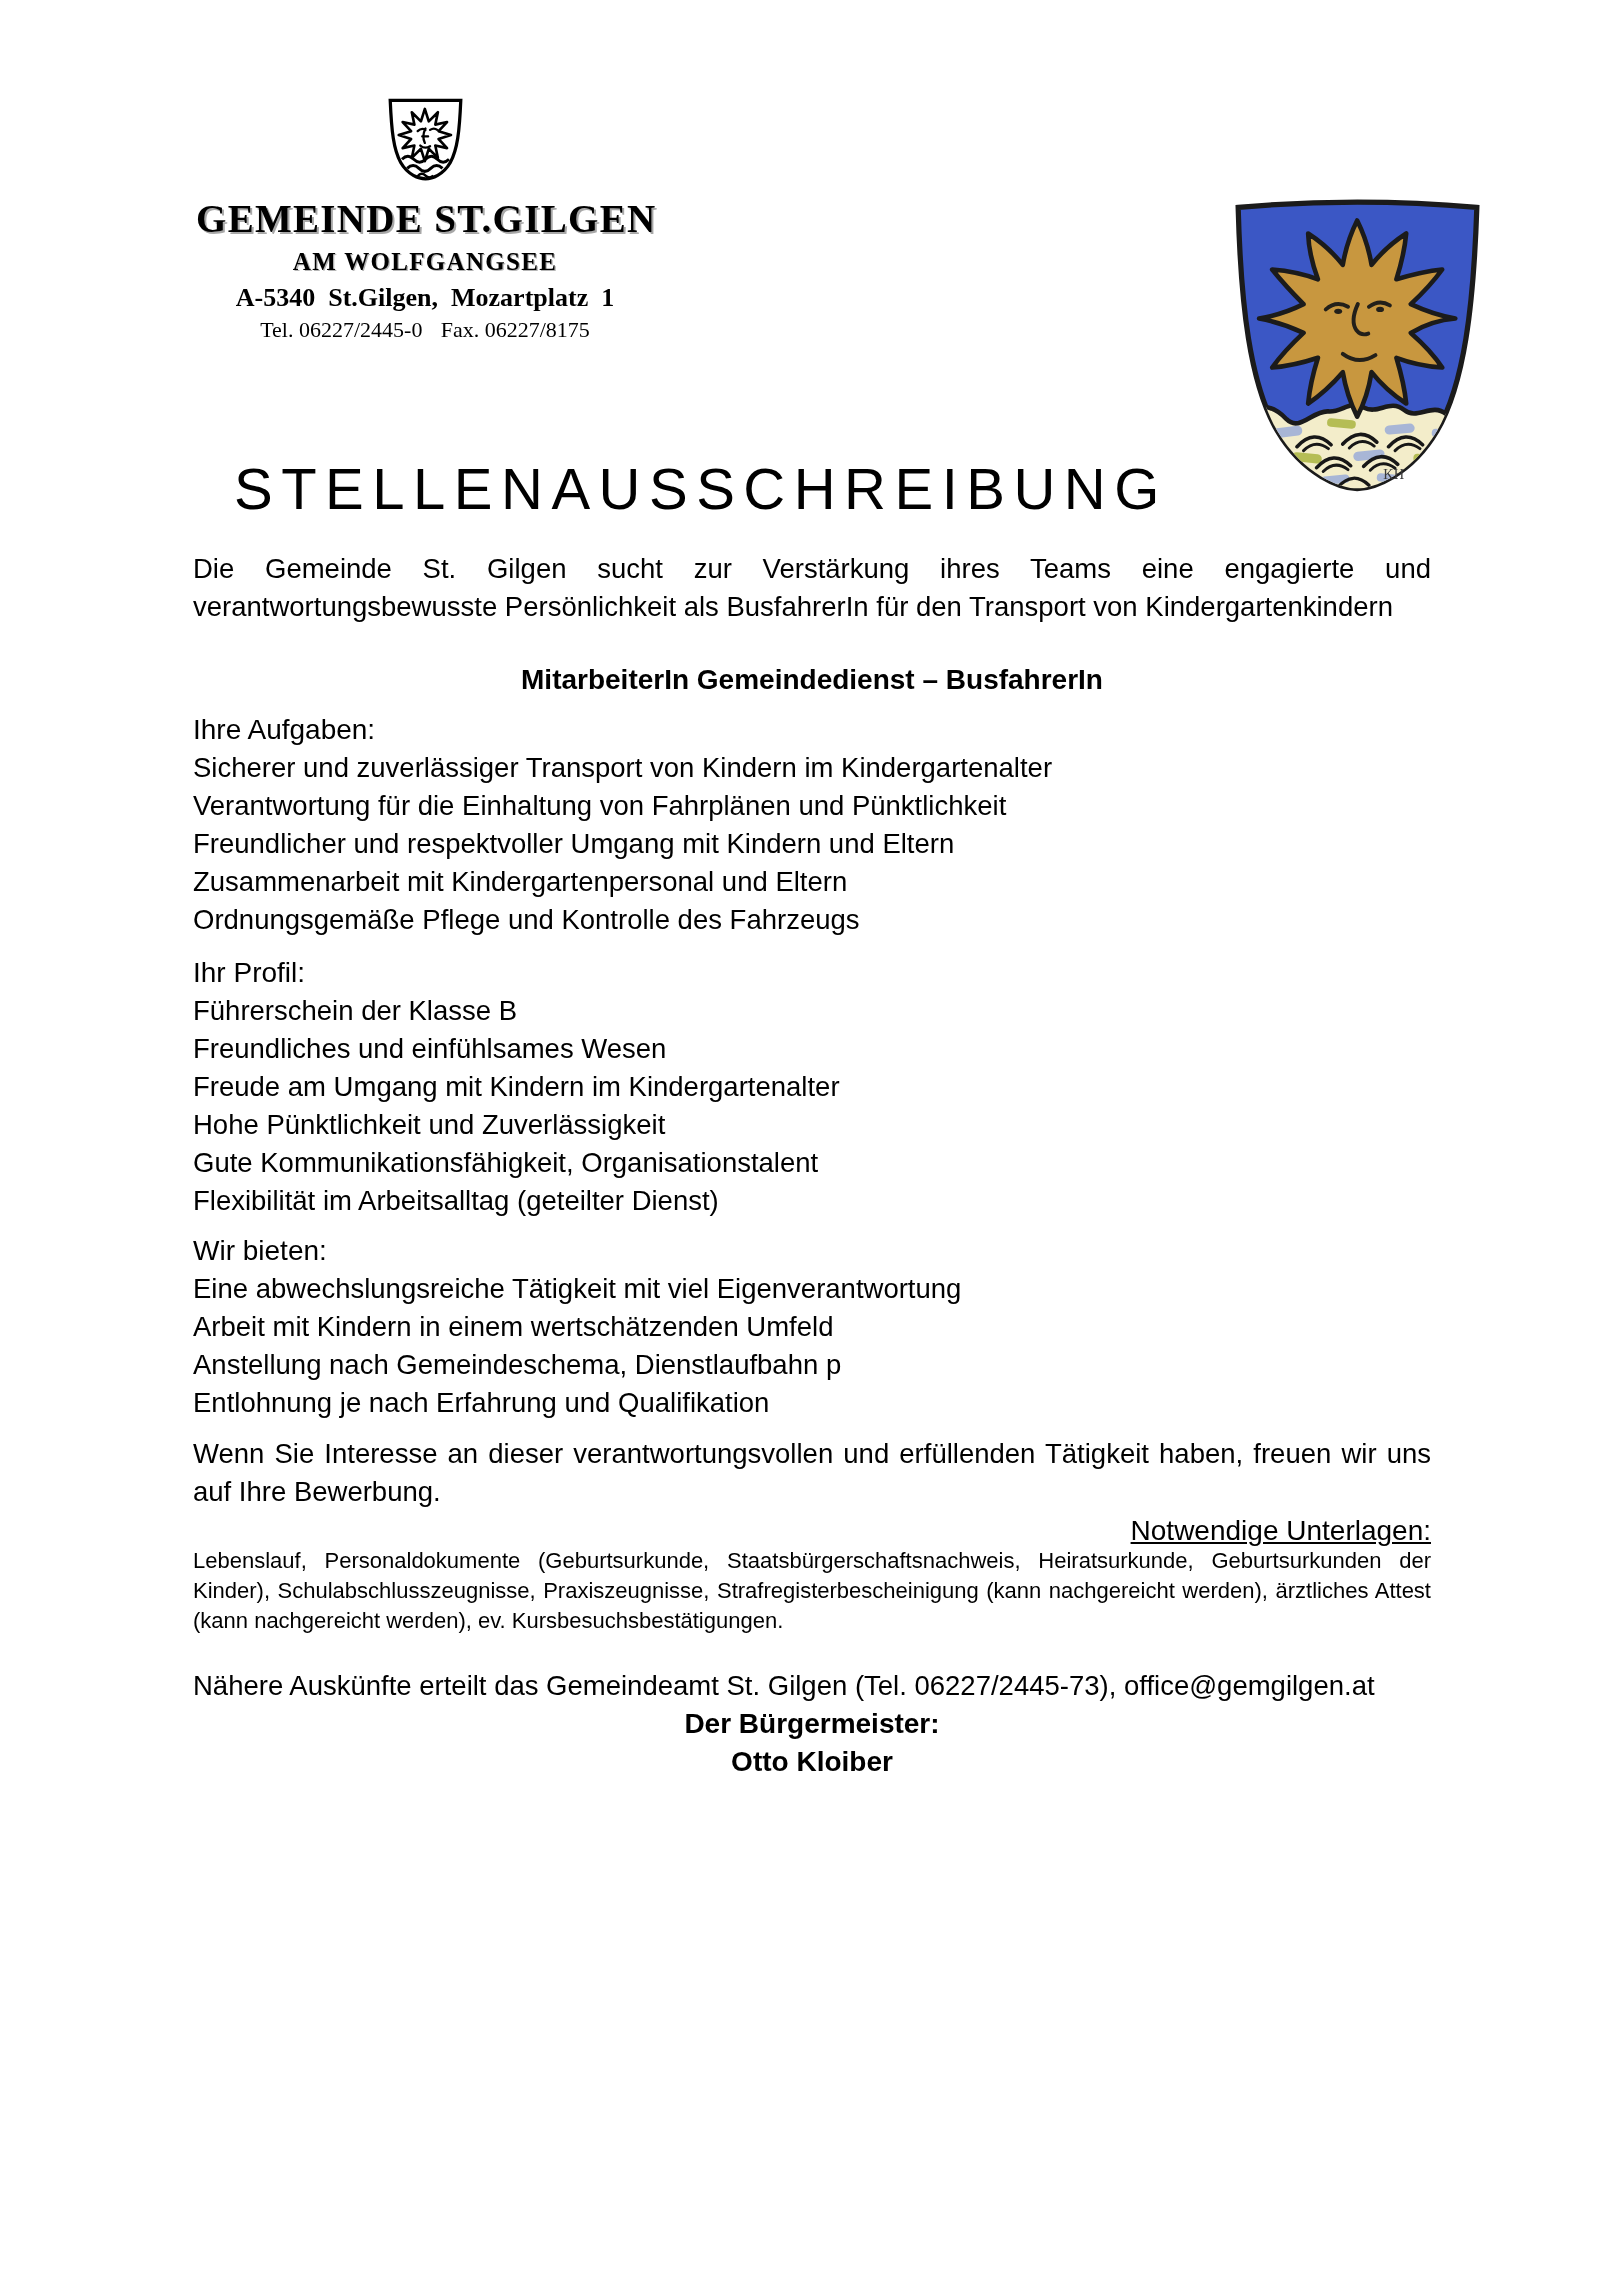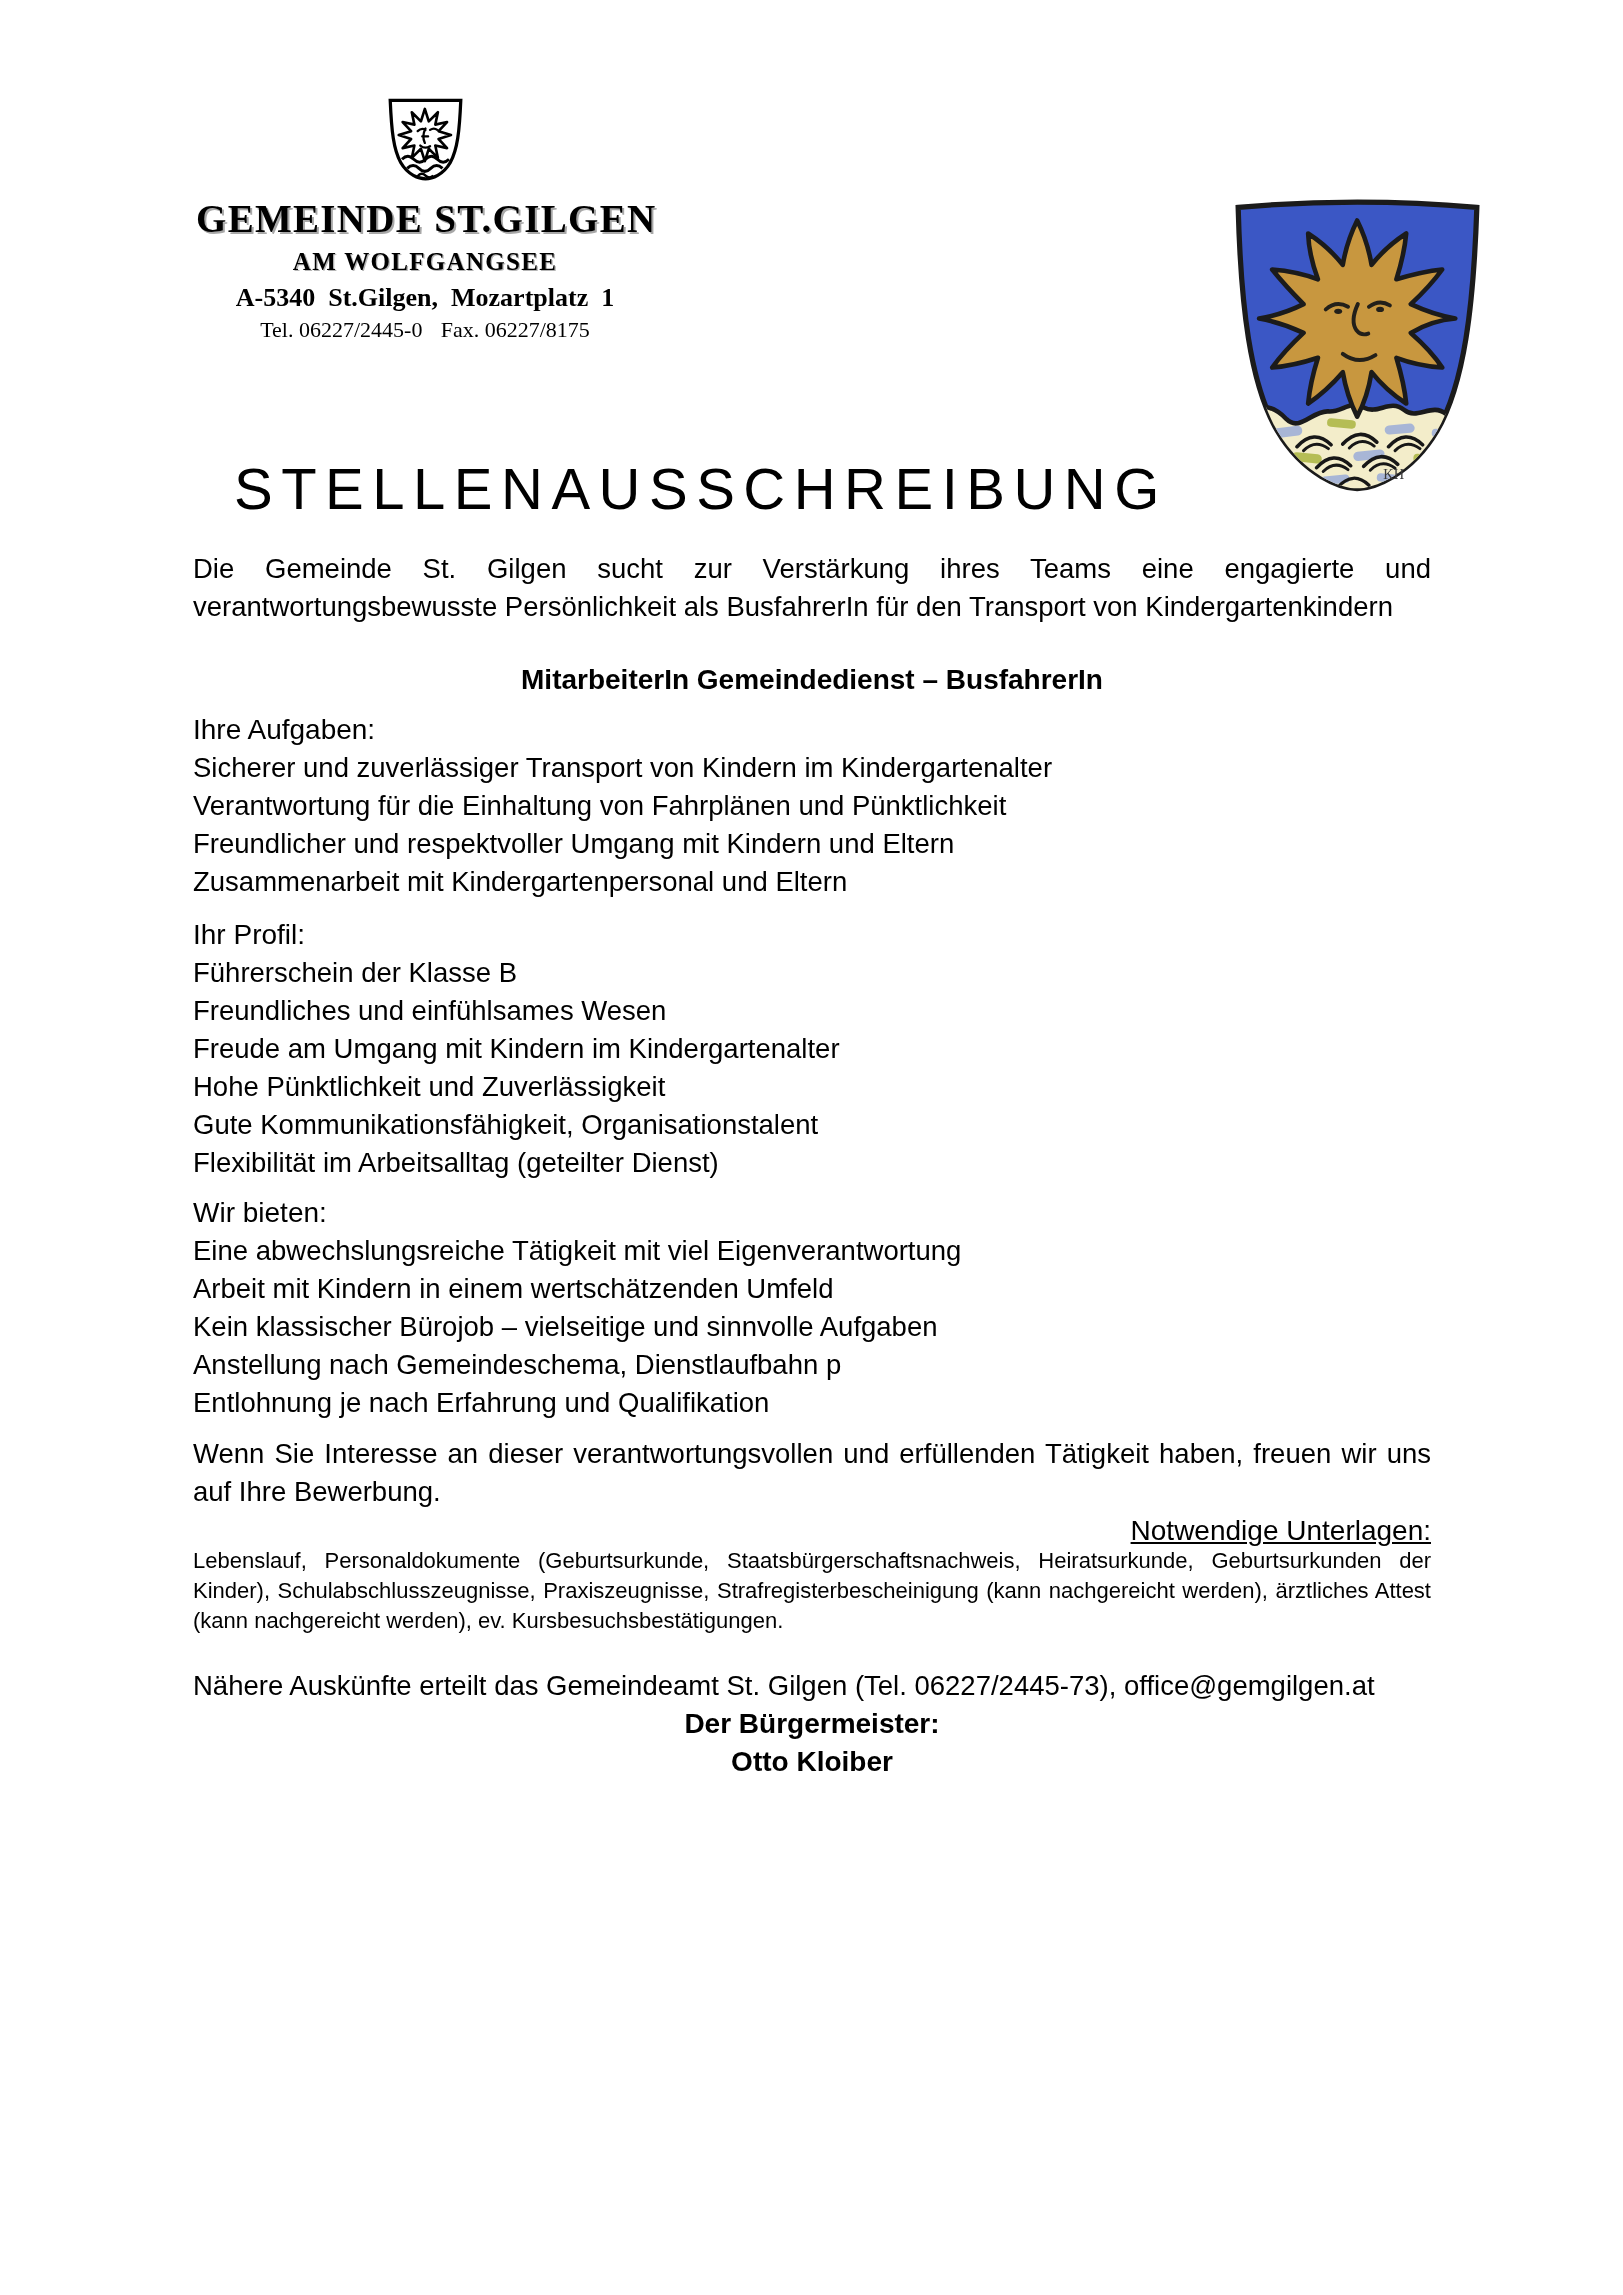--- a/index.html
+++ b/index.html
@@ -130,37 +130,37 @@
 
   <div class="job-heading">MitarbeiterIn Gemeindedienst – BusfahrerIn</div>
 
 
   <div class="sec">
     <div class="sec-heading">Ihre Aufgaben:</div>
     <div class="line">Sicherer und zuverlässiger Transport von Kindern im Kindergartenalter</div>
     <div class="line">Verantwortung für die Einhaltung von Fahrplänen und Pünktlichkeit</div>
     <div class="line">Freundlicher und respektvoller Umgang mit Kindern und Eltern</div>
     <div class="line">Zusammenarbeit mit Kindergartenpersonal und Eltern</div>
+    <div class="line">Ordnungsgemäße Pflege und Kontrolle des Fahrzeugs</div>
   </div>
 
   <div class="sec profil">
     <div class="sec-heading">Ihr Profil:</div>
     <div class="line">Führerschein der Klasse B</div>
     <div class="line">Freundliches und einfühlsames Wesen</div>
     <div class="line">Freude am Umgang mit Kindern im Kindergartenalter</div>
     <div class="line">Hohe Pünktlichkeit und Zuverlässigkeit</div>
     <div class="line">Gute Kommunikationsfähigkeit, Organisationstalent</div>
     <div class="line">Flexibilität im Arbeitsalltag (geteilter Dienst)</div>
   </div>
 
   <div class="sec">
     <div class="sec-heading">Wir bieten:</div>
     <div class="line">Eine abwechslungsreiche Tätigkeit mit viel Eigenverantwortung</div>
     <div class="line">Arbeit mit Kindern in einem wertschätzenden Umfeld</div>
-    <div class="line">Kein klassischer Bürojob – vielseitige und sinnvolle Aufgaben</div>
     <div class="line">Anstellung nach Gemeindeschema, Dienstlaufbahn p</div>
     <div class="line">Entlohnung je nach Erfahrung und Qualifikation</div>
   </div>
 
   <div class="para closing">Wenn Sie Interesse an dieser verantwortungsvollen und erfüllenden Tätigkeit haben, freuen wir uns auf Ihre Bewerbung.</div>
 
 
   <div class="unterlagen">
     <div class="unterlagen-heading">Notwendige Unterlagen:</div>
     <div class="small">Lebenslauf, Personaldokumente (Geburtsurkunde, Staatsbürgerschaftsnachweis, Heiratsurkunde, Geburtsurkunden der Kinder), Schulabschlusszeugnisse, Praxiszeugnisse, Strafregisterbescheinigung (kann nachgereicht werden), ärztliches Attest (kann nachgereicht werden), ev. Kursbesuchsbestätigungen.</div>

